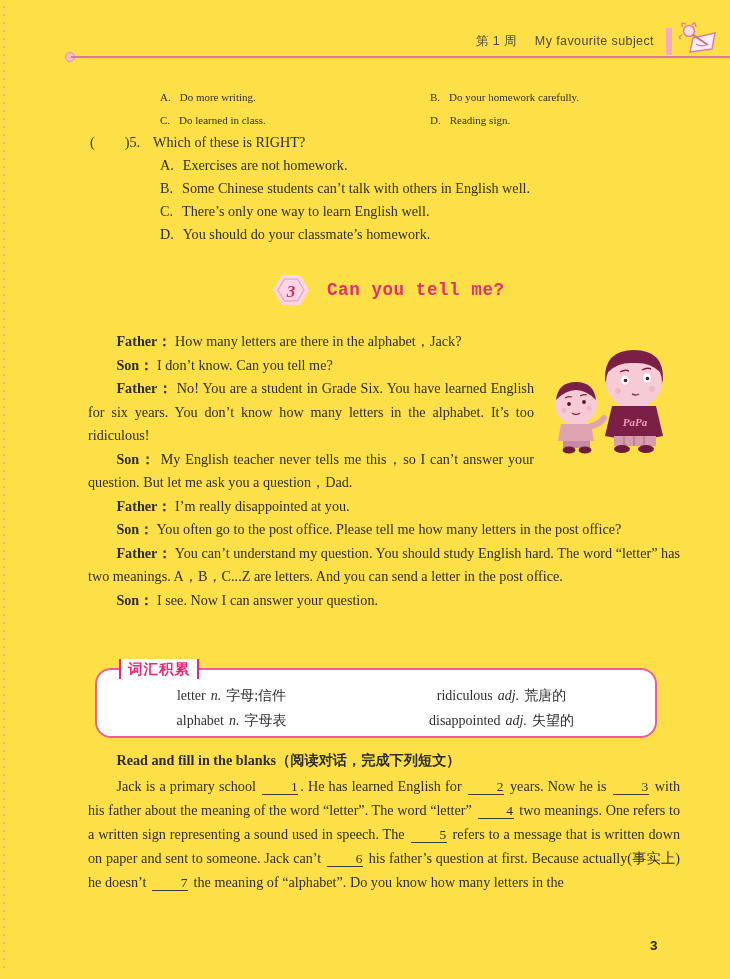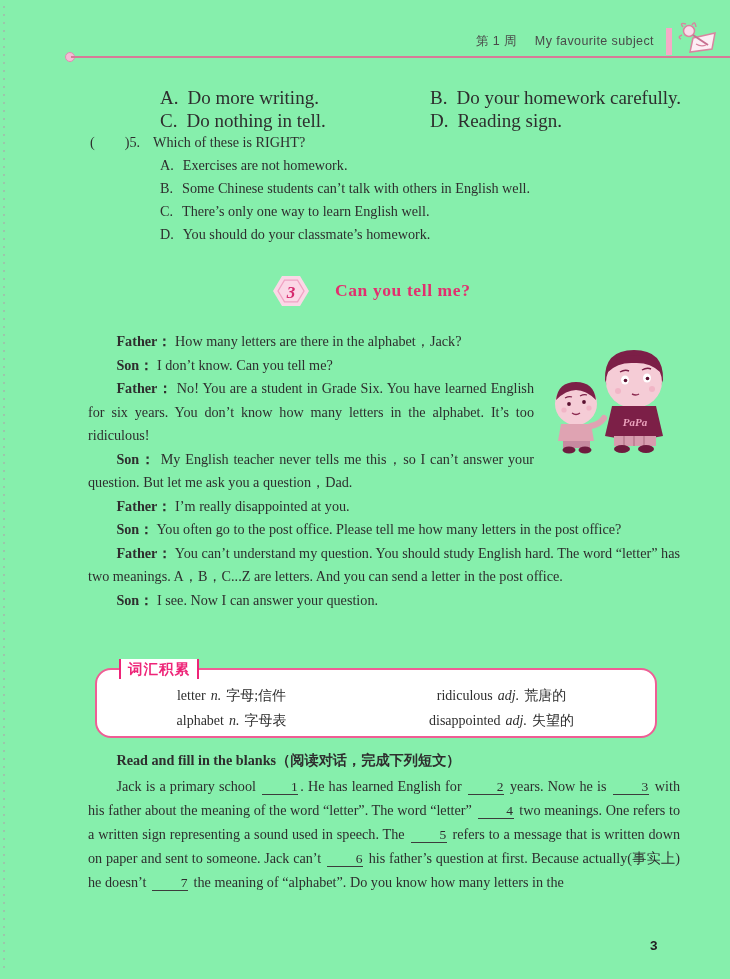--- a/index.html
+++ b/index.html
@@ -1,41 +1,41 @@
 <!DOCTYPE html>
 <html><head>
 <meta charset="utf-8">
 <style>
   html,body{margin:0;padding:0;background:#fff;}
-  #page{position:relative;width:730px;height:979px;background:#86efac;overflow:hidden;
+  #page{position:relative;width:730px;height:979px;background:#fde047;overflow:hidden;
         font-family:"Liberation Serif",serif;color:#2e2e2e;}
   
   .binding{position:absolute;left:3px;top:6px;bottom:6px;width:2px;opacity:.6;
     background:repeating-linear-gradient(to bottom,#aaaaaa 0 2px,transparent 2px 8px);}
   
   .hdr-text{position:absolute;top:33px;left:0;right:76px;text-align:right;
     font-family:"Liberation Sans",sans-serif;font-size:12.5px;color:#4a4a4a;letter-spacing:.4px;}
   .hdr-text .wk{margin-right:18px;}
   .hdr-bar{position:absolute;top:28px;left:666px;width:6px;height:27px;background:#f6aac7;}
   .hdr-icon{position:absolute;top:22px;left:678px;}
   .hdr-rule{position:absolute;top:56px;left:71px;right:0;height:2px;background:#d77a98;}
   .hdr-dot{position:absolute;top:52px;left:65px;width:8px;height:8px;border-radius:50%;
     background:#f5bcd5;border:1.5px solid #e18cb4;}
   
   .optgrid{position:absolute;left:160px;top:86px;width:530px;display:grid;
-    grid-template-columns:270px 1fr;font-size:19px;line-height:23px;}
+    grid-template-columns:270px 1fr;font-size:11px;line-height:23px;}
   .optlabel{margin-right:9px;}
   
   .q5line{position:absolute;left:90px;top:131px;font-size:14.2px;line-height:23px;}
   .q5gap{display:inline-block;width:30px;}
   .q5q{margin-left:13px;margin-top:18px;}
   .q5opts{position:absolute;left:160px;top:154px;font-size:14.2px;line-height:23px;}
   
   .sec{position:absolute;left:271px;top:272px;display:flex;align-items:center;gap:16px;}
-  .sec h2{margin:8px;font-family:Liberation Serif, serif;font-weight:bold;
+  .sec h2{margin:0;font-family:Liberation Mono, monospace;font-weight:bold;
     font-size:17.5px;color:#e22f6f;letter-spacing:.6px;}
   
   .dialogue{position:absolute;left:88px;top:330px;width:592px;height:336px;overflow:hidden;
     font-size:14.2px;line-height:23.5px;text-align:justify;}
   .dialogue p{margin:0;text-indent:2em;}
   .figwrap{float:right;width:134px;height:112px;margin:12px 0 6px 12px;}
   
   .vocab{position:absolute;left:95px;top:668px;width:558px;height:66px;
     border:2px solid #ef5d95;border-radius:16px;background:#fff;text-align:center;}
   .vocab-title{position:absolute;top:-11px;left:22px;background:#fff;padding:0 7px;
@@ -72,21 +72,21 @@
       <line x1="15" y1="13" x2="30" y2="23" stroke="#c76f90" stroke-width="2"></line>
       <path d="M18,22 q5,3 10,1" fill="none" stroke="#d9849f" stroke-width="1.2"></path>
     </svg>
   </div>
   <div class="hdr-dot"></div>
   <div class="hdr-rule"></div>
 
   <div class="optgrid">
     <div><span class="optlabel">A.</span><span>Do more writing.</span></div>
     <div><span class="optlabel">B.</span><span>Do your homework carefully.</span></div>
-    <div><span class="optlabel">C.</span><span>Do nothing in tell.</span></div>
+    <div><span class="optlabel">C.</span><span>Do learned in class.</span></div>
     <div><span class="optlabel">D.</span><span>Reading sign.</span></div>
   </div>
 
   <div class="q5line">
     <span>(</span><span class="q5gap"></span><span>)</span><span>5.</span><span class="q5q">Which of these is RIGHT?</span>
   </div>
   <div class="q5opts">
     <div><span class="optlabel">A.</span><span>Exercises are not homework.</span></div>
     <div><span class="optlabel">B.</span><span>Some Chinese students can’t talk with others in English well.</span></div>
     <div><span class="optlabel">C.</span><span>There’s only one way to learn English well.</span></div>

